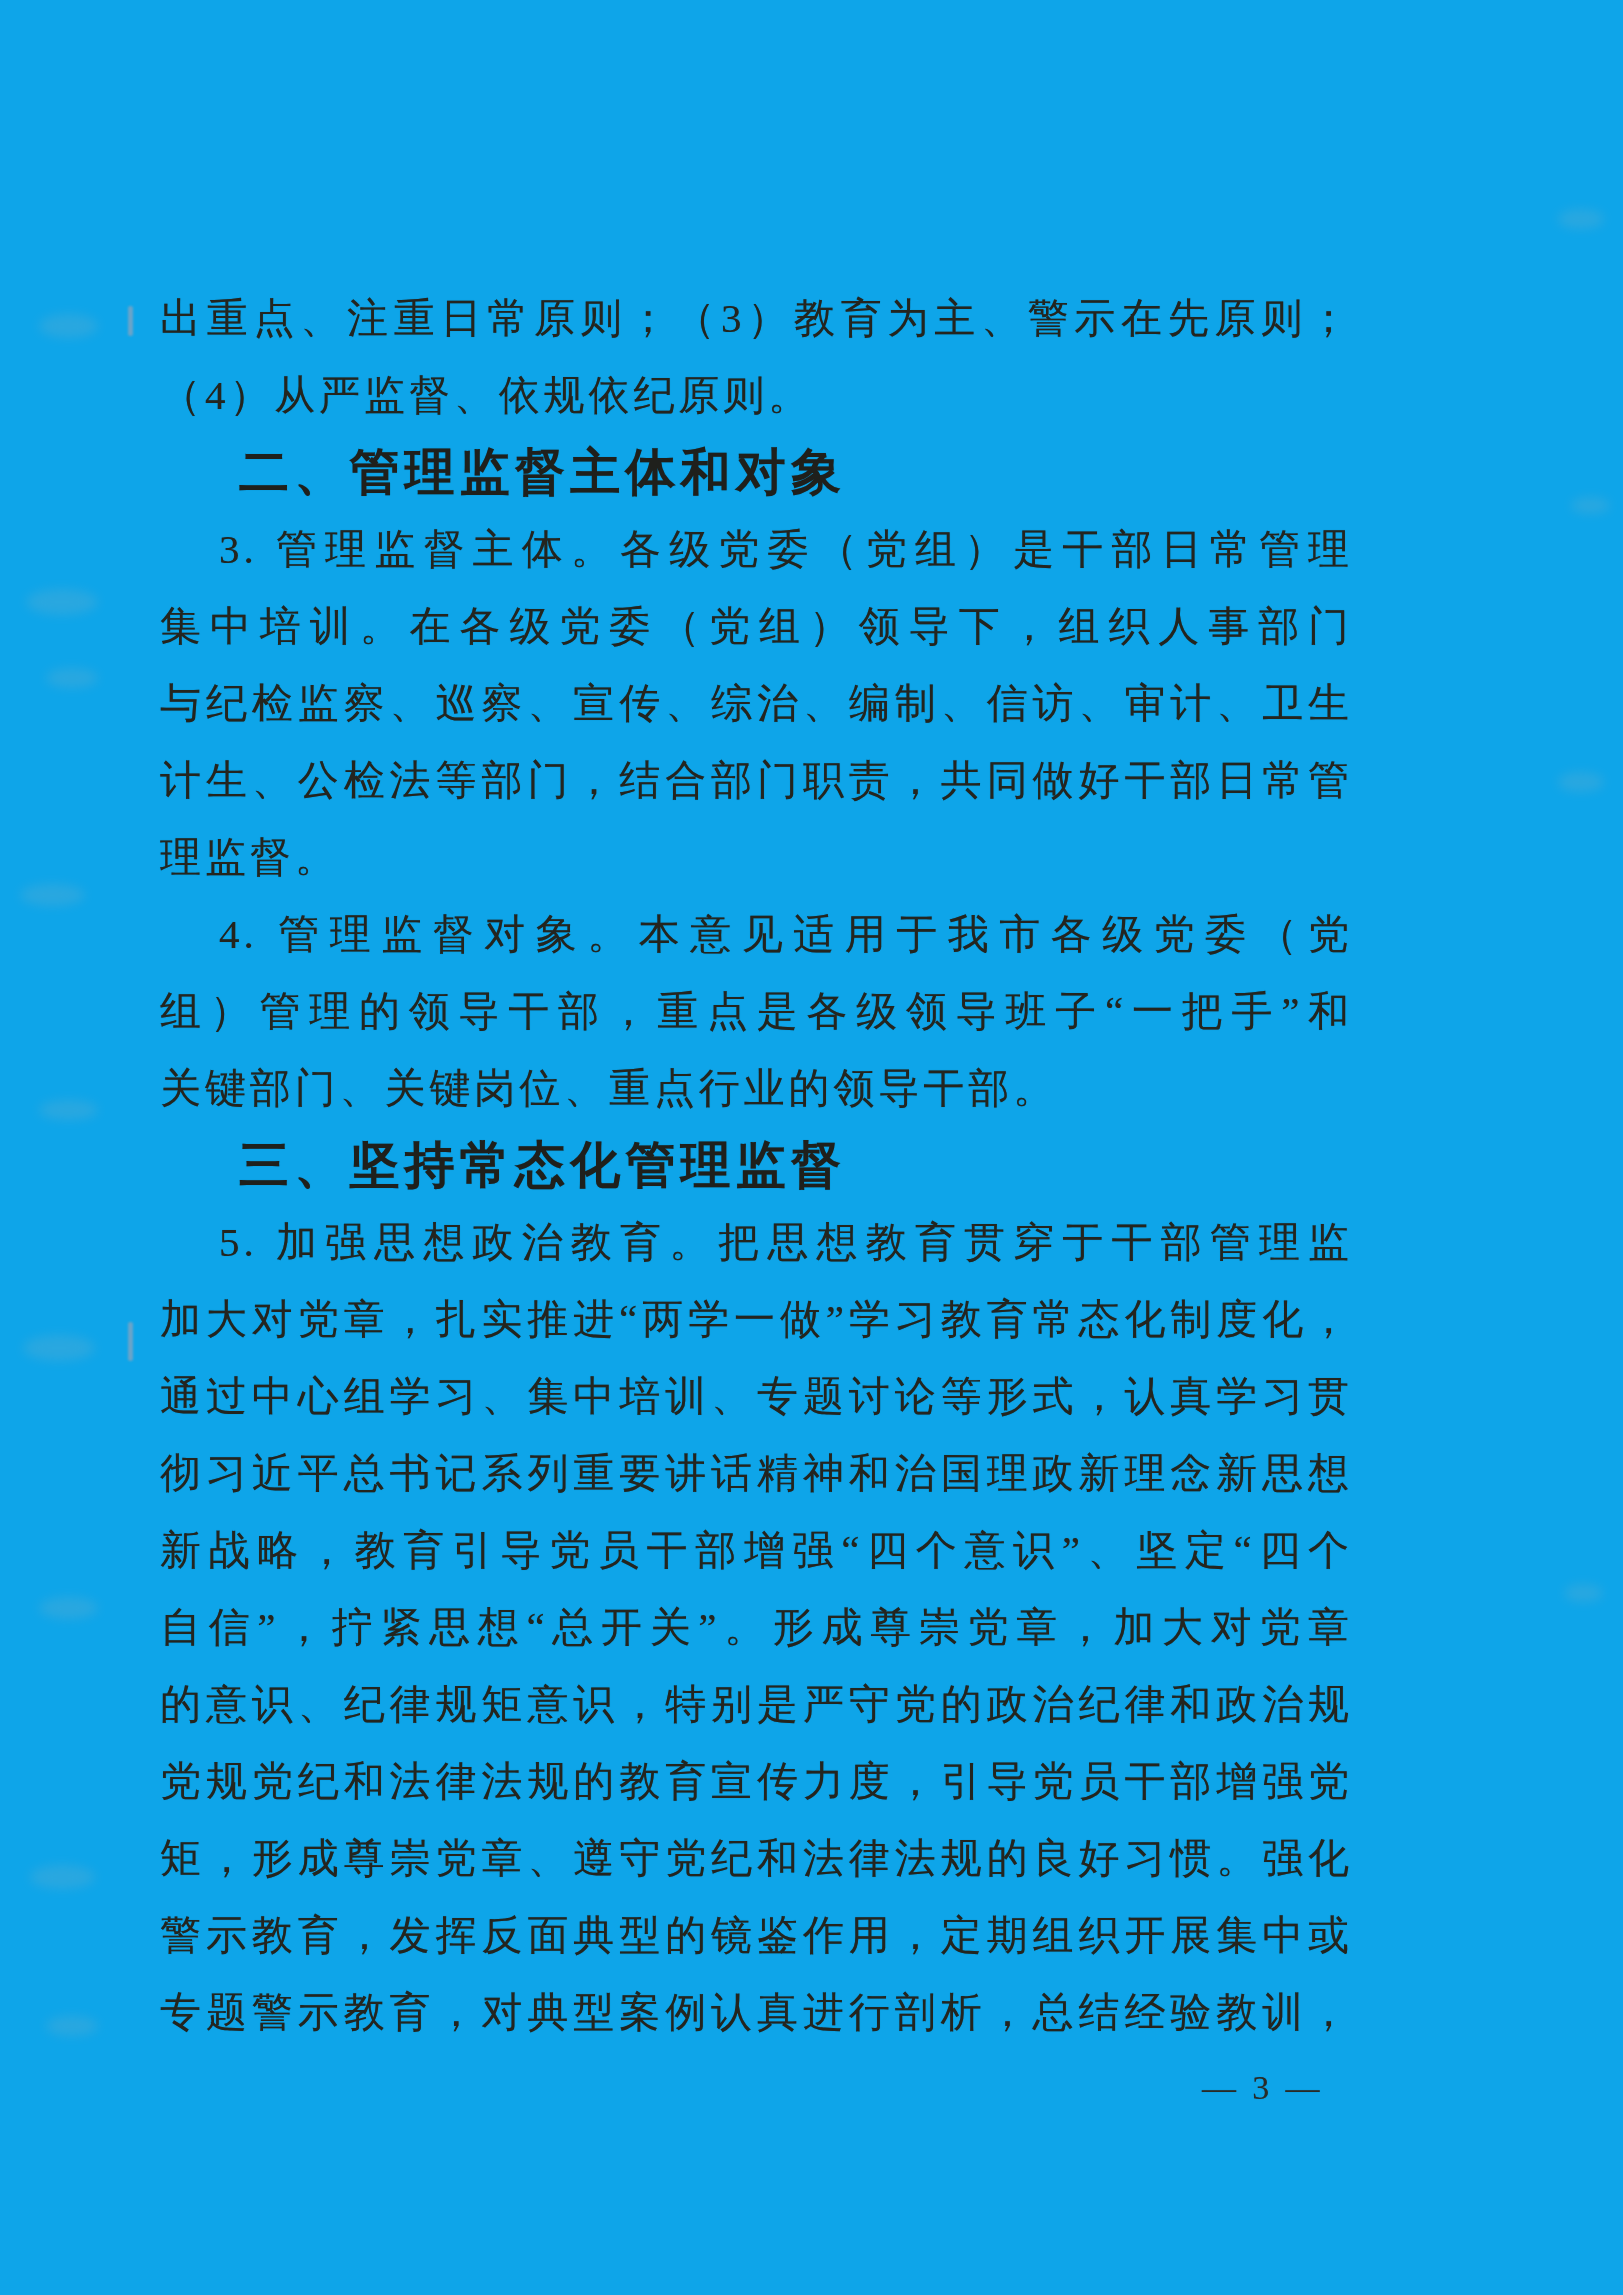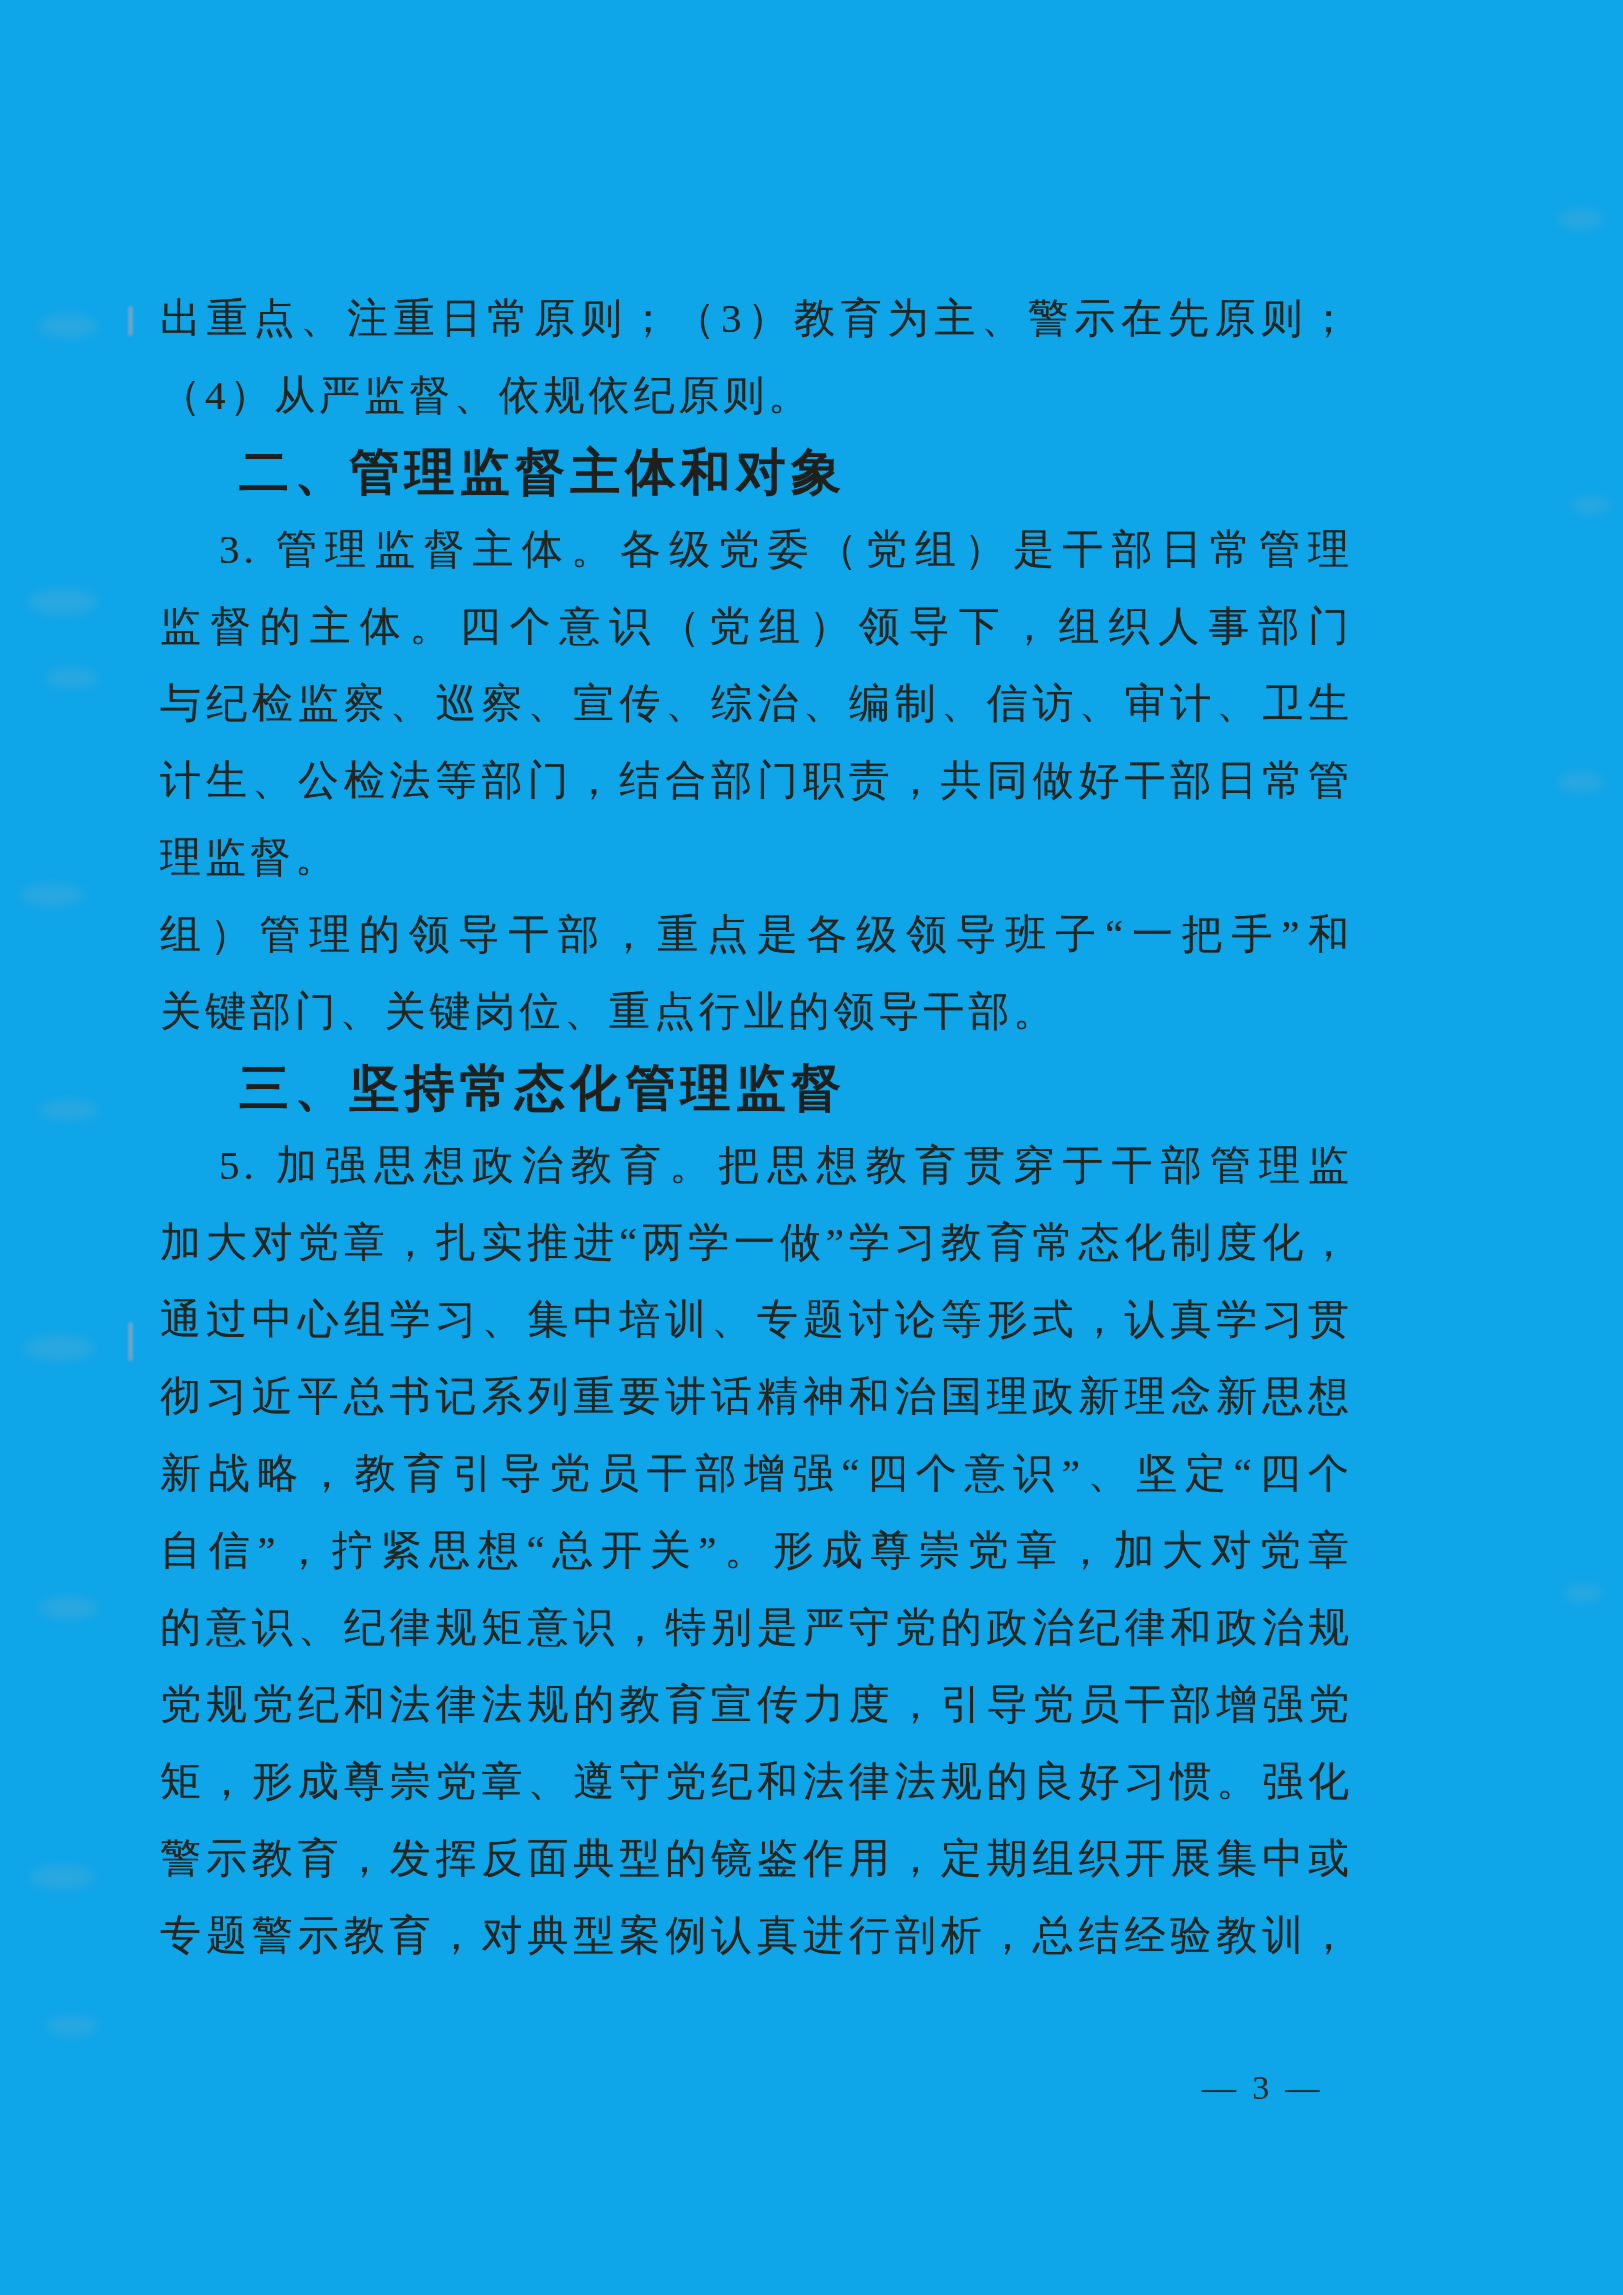--- a/index.html
+++ b/index.html
@@ -94,24 +94,25 @@
   <div class="smudge" style="left:1558px; top:772px; width:46px; height:19.6px;"></div>
   <div class="smudge" style="left:1564px; top:1584px; width:39px; height:18.3px;"></div>
   <div class="speck" style="left:128px; top:306px;  width:5.2px;  height:30px;"></div>
   <div class="speck" style="left:128px; top:1322px; width:5.2px;  height:39px;"></div>
 
   <main class="text-block" id="doc-lines">
       <div class="line body fill">出重点、注重日常原则；（3）教育为主、警示在先原则；</div>
       <div class="line body">（4）从严监督、依规依纪原则。</div>
       <div class="line heading">二、管理监督主体和对象</div>
       <div class="line body first fill">3. 管理监督主体。各级党委（党组）是干部日常管理</div>
-      <div class="line body fill">监督的主体。四个意识（党组）领导下，组织人事部门</div>
+      <div class="line body fill">集中培训。在各级党委（党组）领导下，组织人事部门</div>
       <div class="line body fill">与纪检监察、巡察、宣传、综治、编制、信访、审计、卫生</div>
       <div class="line body fill">计生、公检法等部门，结合部门职责，共同做好干部日常管</div>
       <div class="line body">理监督。</div>
+      <div class="line body first fill">4. 管理监督对象。本意见适用于我市各级党委（党</div>
       <div class="line body fill">组）管理的领导干部，重点是各级领导班子“一把手”和</div>
       <div class="line body">关键部门、关键岗位、重点行业的领导干部。</div>
       <div class="line heading">三、坚持常态化管理监督</div>
       <div class="line body first fill">5. 加强思想政治教育。把思想教育贯穿于干部管理监</div>
       <div class="line body fill">加大对党章，扎实推进“两学一做”学习教育常态化制度化，</div>
       <div class="line body fill">通过中心组学习、集中培训、专题讨论等形式，认真学习贯</div>
       <div class="line body fill">彻习近平总书记系列重要讲话精神和治国理政新理念新思想</div>
       <div class="line body fill">新战略，教育引导党员干部增强“四个意识”、坚定“四个</div>
       <div class="line body fill">自信”，拧紧思想“总开关”。形成尊崇党章，加大对党章</div>
       <div class="line body fill">的意识、纪律规矩意识，特别是严守党的政治纪律和政治规</div>

